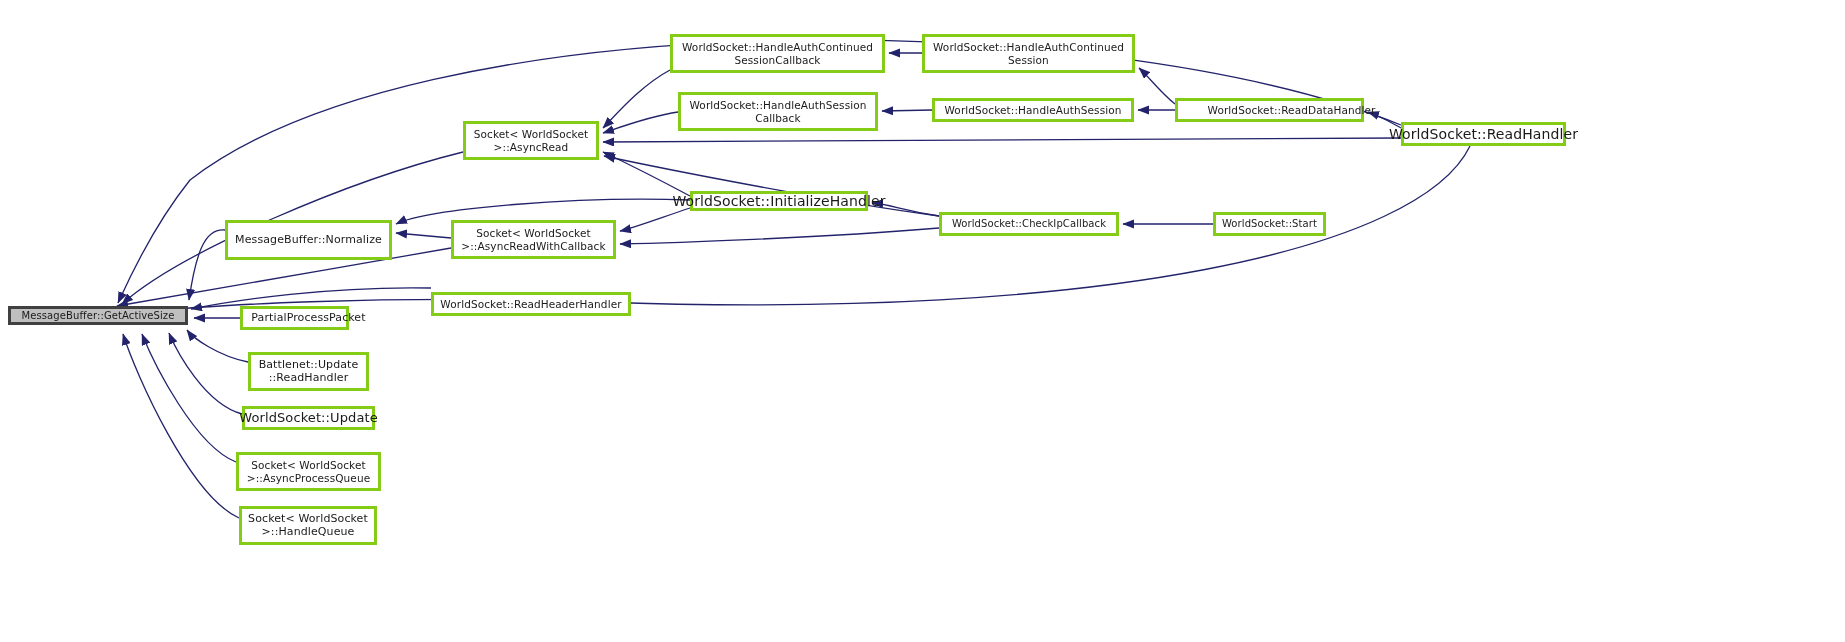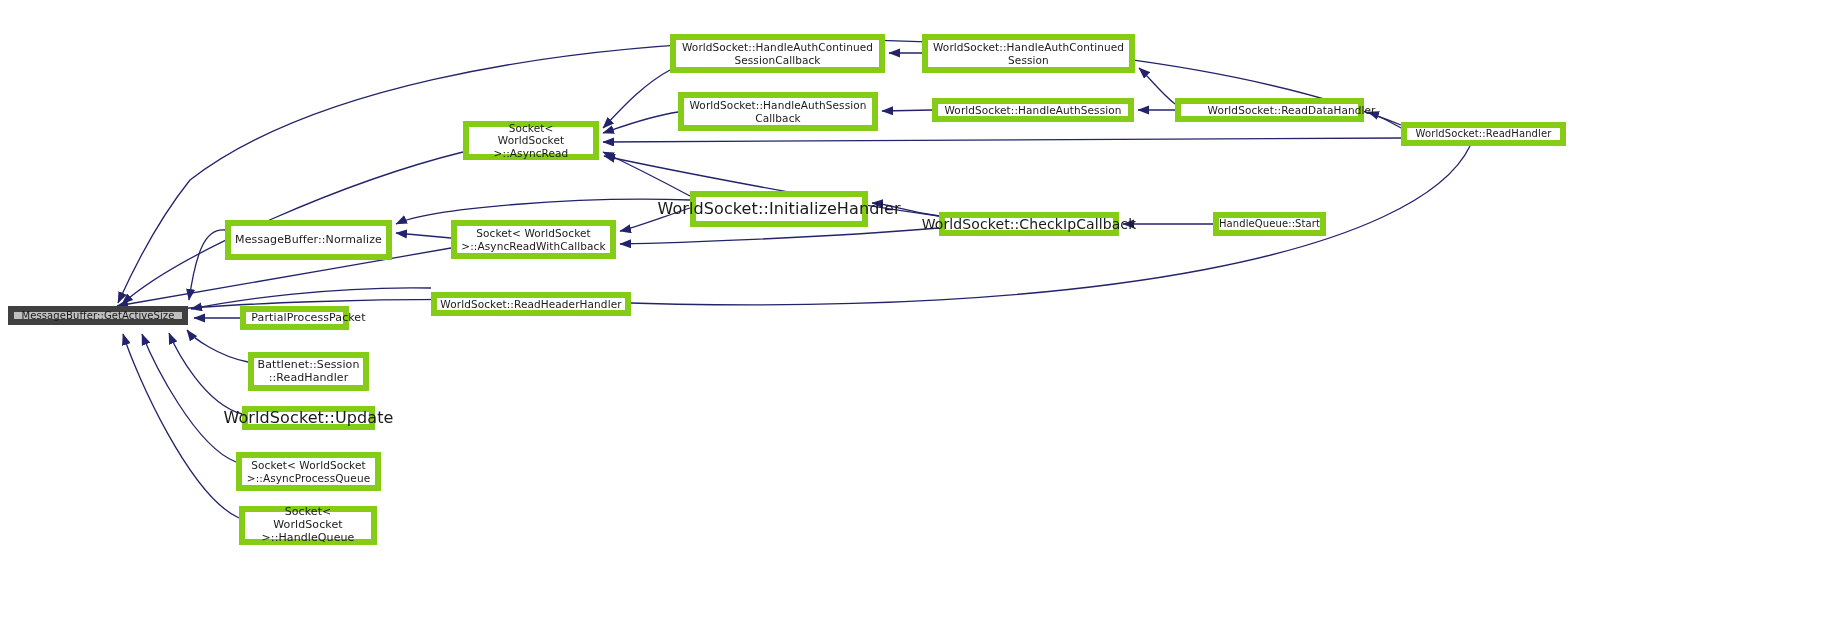--- a/index.html
+++ b/index.html
@@ -20,21 +20,21 @@
     position: absolute;
     left: 0;
     top: 0;
     width: 1845px;
     height: 642px;
     pointer-events: none;
   }
   .node {
     position: absolute;
     box-sizing: border-box;
-    border: 6px solid #84cc16;
+    border: 3px solid #84cc16;
     background: #ffffff;
     color: #1a1a1a;
     display: flex;
     align-items: center;
     justify-content: center;
     text-align: center;
     line-height: 1.18;
     font-size: 15.5px;
     letter-spacing: 0.1px;
     white-space: pre-line;
@@ -87,38 +87,38 @@
         <path d="M1175,104 C1160,92 1150,78 1139,68" fill="none" stroke="#23236b" stroke-width="1.3" marker-end="url(#arrowhead)"></path>
         <path d="M1175,110 L1138,110" fill="none" stroke="#23236b" stroke-width="1.3" marker-end="url(#arrowhead)"></path>
         <path d="M1401,128 C1390,122 1380,116 1368,112" fill="none" stroke="#23236b" stroke-width="1.3" marker-end="url(#arrowhead)"></path>
         <path d="M1213,224 L1123,224" fill="none" stroke="#23236b" stroke-width="1.3" marker-end="url(#arrowhead)"></path>
       </g>
   </svg>
   <div id="nodes">
       <div class="node highlight" style="left: 8px; top: 306px; width: 180px; height: 19px; font-size: 10px;"><span class="lbl">MessageBuffer::GetActiveSize</span></div>
       <div class="node" style="left: 225px; top: 220px; width: 167px; height: 40px; font-size: 11px;"><span class="lbl">MessageBuffer::Normalize</span></div>
       <div class="node" style="left: 240px; top: 306px; width: 109px; height: 24px; font-size: 11px; padding-left: 28px;"><span class="lbl">PartialProcessPacket</span></div>
-      <div class="node" style="left: 248px; top: 352px; width: 121px; height: 39px; font-size: 11px;"><span class="lbl">Battlenet::Session
+      <div class="node" style="left: 248px; top: 352px; width: 121px; height: 39px; font-size: 11px;"><span class="lbl">Battlenet::Update
 ::ReadHandler</span></div>
-      <div class="node" style="left: 242px; top: 406px; width: 133px; height: 24px; font-size: 16px;"><span class="lbl">WorldSocket::Update</span></div>
+      <div class="node" style="left: 242px; top: 406px; width: 133px; height: 24px; font-size: 13px;"><span class="lbl">WorldSocket::Update</span></div>
       <div class="node" style="left: 236px; top: 452px; width: 145px; height: 39px; font-size: 10.5px;"><span class="lbl">Socket&lt; WorldSocket
 &gt;::AsyncProcessQueue</span></div>
       <div class="node" style="left: 239px; top: 506px; width: 138px; height: 39px; font-size: 11px;"><span class="lbl">Socket&lt; WorldSocket
 &gt;::HandleQueue</span></div>
       <div class="node" style="left: 431px; top: 276px; width: 200px; height: 24px; font-size: 10.5px; margin-top: 16px;"><span class="lbl">WorldSocket::ReadHeaderHandler</span></div>
       <div class="node" style="left: 463px; top: 121px; width: 136px; height: 39px; font-size: 10.5px;"><span class="lbl">Socket&lt; WorldSocket
 &gt;::AsyncRead</span></div>
       <div class="node" style="left: 451px; top: 220px; width: 165px; height: 39px; font-size: 10.5px;"><span class="lbl">Socket&lt; WorldSocket
 &gt;::AsyncReadWithCallback</span></div>
-      <div class="node" style="left: 690px; top: 191px; width: 178px; height: 36px; font-size: 16px;"><span class="lbl">WorldSocket::InitializeHandler</span></div>
+      <div class="node" style="left: 690px; top: 191px; width: 178px; height: 20px; font-size: 14px;"><span class="lbl">WorldSocket::InitializeHandler</span></div>
       <div class="node" style="left: 670px; top: 34px; width: 215px; height: 39px; font-size: 10.5px;"><span class="lbl">WorldSocket::HandleAuthContinued
 SessionCallback</span></div>
       <div class="node" style="left: 678px; top: 92px; width: 200px; height: 39px; font-size: 10.5px;"><span class="lbl">WorldSocket::HandleAuthSession
 Callback</span></div>
       <div class="node" style="left: 922px; top: 34px; width: 213px; height: 39px; font-size: 10.5px;"><span class="lbl">WorldSocket::HandleAuthContinued
 Session</span></div>
       <div class="node" style="left: 932px; top: 98px; width: 202px; height: 24px; font-size: 10.5px;"><span class="lbl">WorldSocket::HandleAuthSession</span></div>
-      <div class="node" style="left: 939px; top: 212px; width: 180px; height: 24px; font-size: 14px;"><span class="lbl">WorldSocket::CheckIpCallback</span></div>
+      <div class="node" style="left: 939px; top: 212px; width: 180px; height: 24px; font-size: 10px;"><span class="lbl">WorldSocket::CheckIpCallback</span></div>
       <div class="node" style="left: 1175px; top: 98px; width: 189px; height: 24px; font-size: 10.5px; padding-left: 44px;"><span class="lbl">WorldSocket::ReadDataHandler</span></div>
-      <div class="node" style="left: 1213px; top: 212px; width: 113px; height: 24px; font-size: 10px;"><span class="lbl">HandleQueue::Start</span></div>
-      <div class="node" style="left: 1401px; top: 122px; width: 165px; height: 24px; font-size: 10px;"><span class="lbl">WorldSocket::ReadHandler</span></div>
+      <div class="node" style="left: 1213px; top: 212px; width: 113px; height: 24px; font-size: 10px;"><span class="lbl">WorldSocket::Start</span></div>
+      <div class="node" style="left: 1401px; top: 122px; width: 165px; height: 24px; font-size: 14px;"><span class="lbl">WorldSocket::ReadHandler</span></div>
     </div>
 </div>
 
 </body></html>

